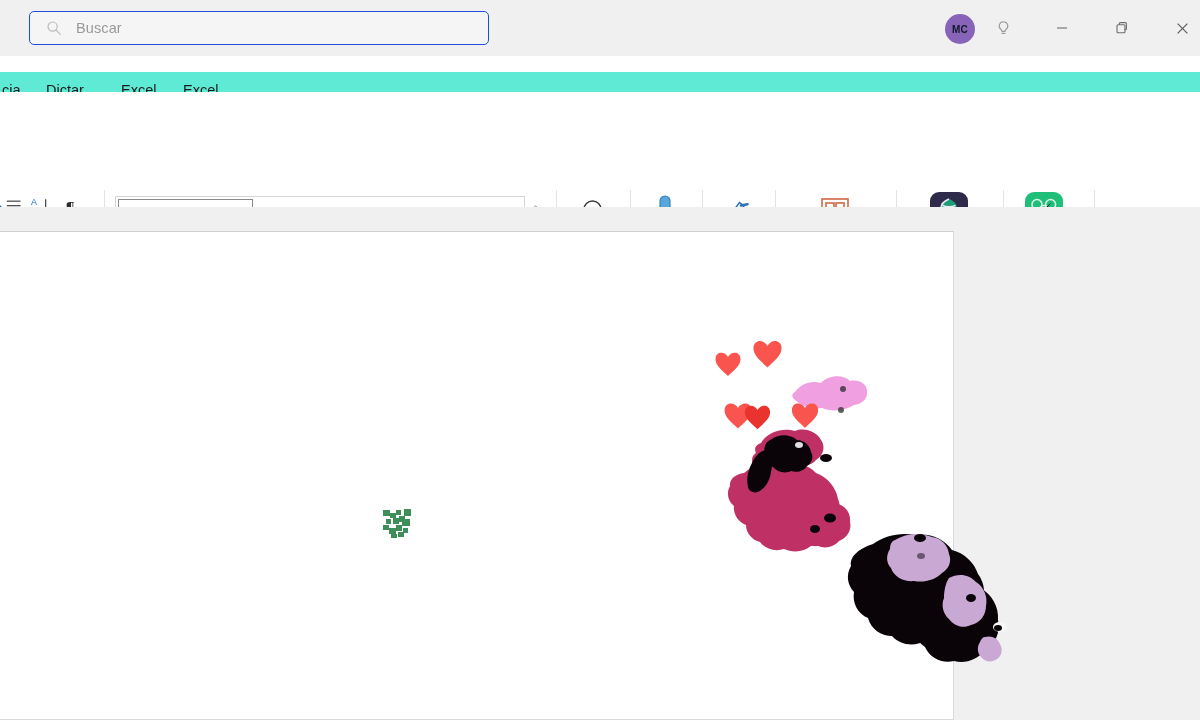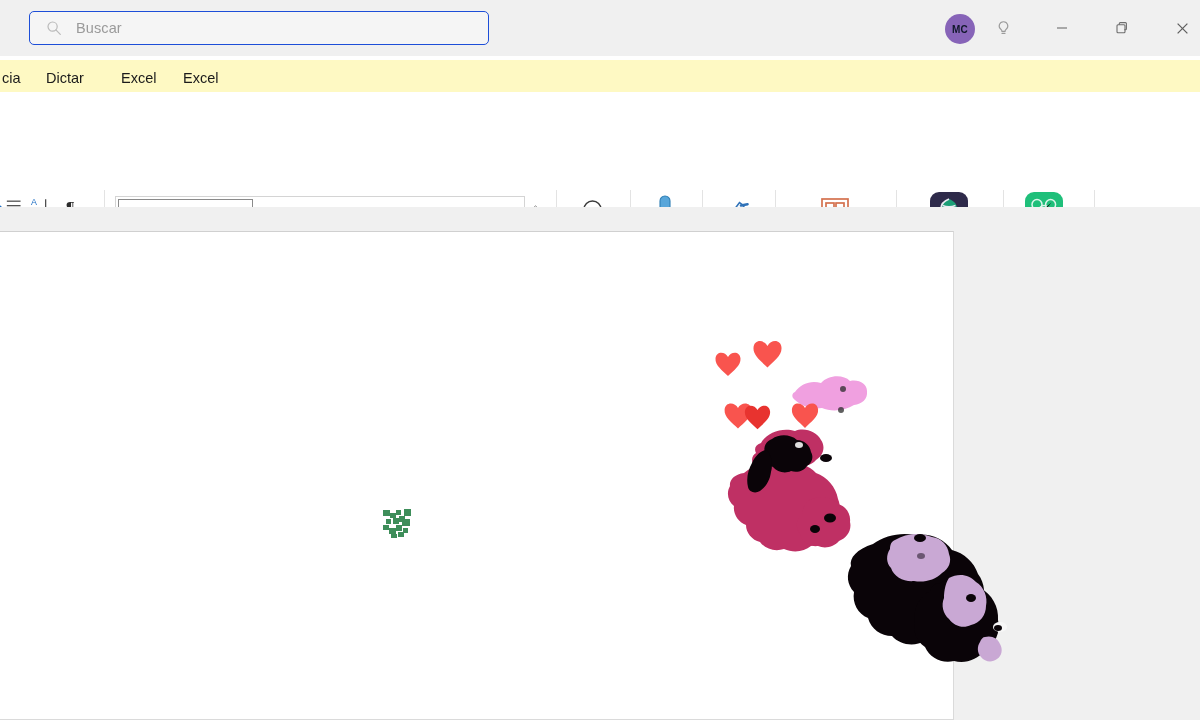--- a/index.html
+++ b/index.html
@@ -33,21 +33,21 @@
   }
   .tb-icon{
     position:absolute;top:12px;width:34px;height:32px;
     display:flex;align-items:center;justify-content:center;
   }
   .tb-icon svg{display:block;}
   .i-bulb{left:986px;} .i-min{left:1045px;} .i-max{left:1105px;} .i-close{left:1165px;}
 
   
   .tabrow{
-    position:absolute;left:0;top:60px;width:1200px;height:36px;background:#fef9c3;
+    position:absolute;left:0;top:72px;width:1200px;height:36px;background:#5eead4;
   }
   .tab{
     position:absolute;top:0;height:36px;display:flex;align-items:center;
     font-size:14.5px;color:#1b1b1b;padding:0 9px;
     font-family:"Liberation Sans", sans-serif;
   }
   .tab.t0{left:-7px;} .tab.t1{left:37px;} .tab.t2{left:112px;} .tab.t3{left:174px;}
 
   .btn-comments{
     position:absolute;left:816px;top:61px;height:28px;padding:0 11px;

